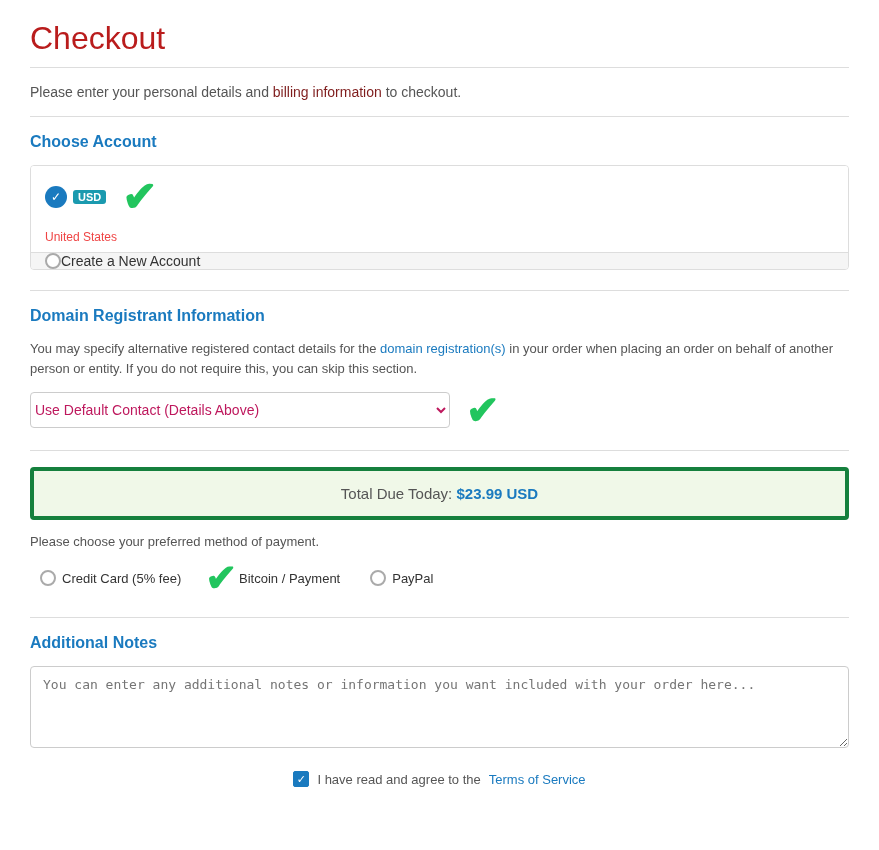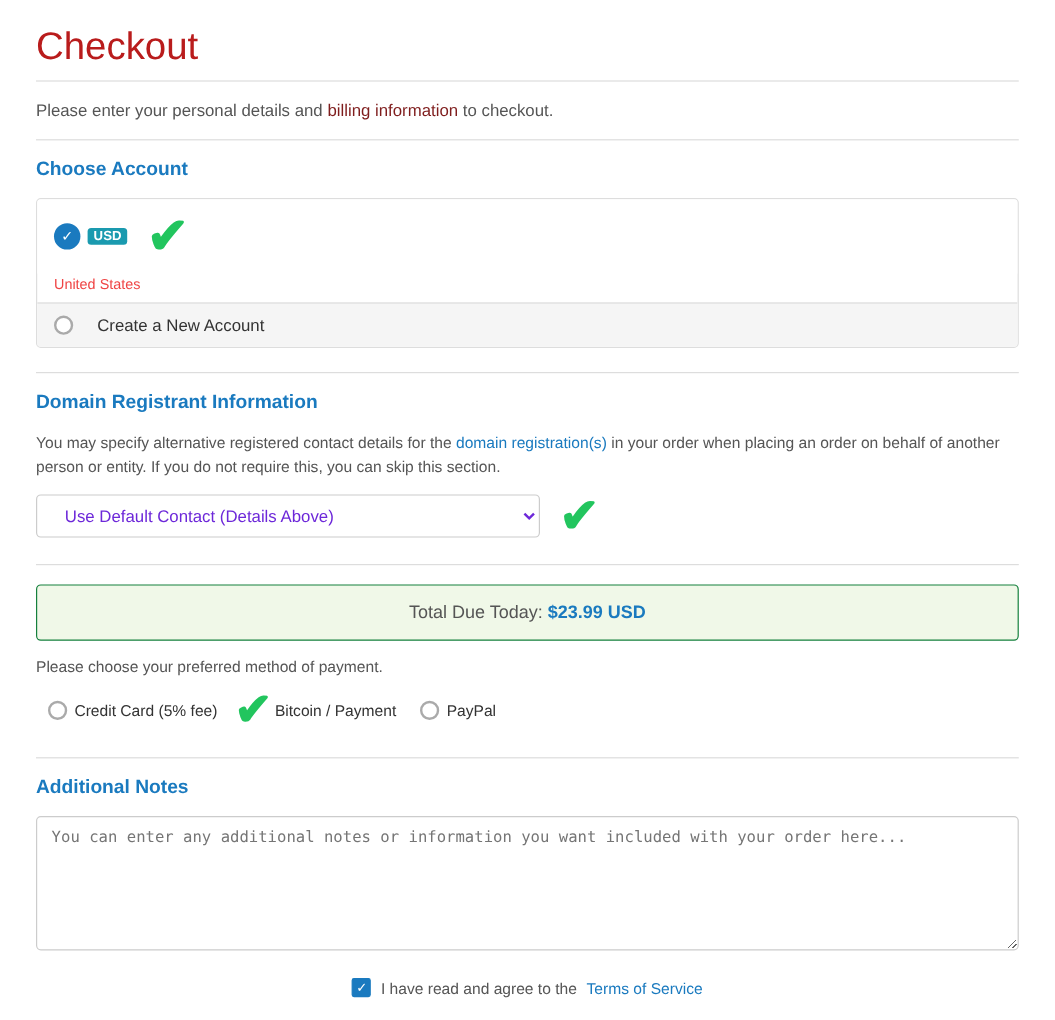--- a/index.html
+++ b/index.html
@@ -94,22 +94,22 @@
 
     .country-label {
       font-size: 12px;
       color: #ef4444;
       padding: 2px 14px 8px;
     }
 
     .create-account-row {
       display: flex;
       align-items: center;
-      gap: 20px;
-      padding: 10px 14px;
+      gap: 0;
+      padding: 0 14px;
       background: #f5f5f5;
       border-top: 1px solid #ddd;
     }
 
     .radio-btn {
       width: 16px;
       height: 16px;
       border-radius: 50%;
       border: 2px solid #aaa;
       background: white;
@@ -131,40 +131,40 @@
     .info-text span.blue { color: #1a7abf; }
 
     .dropdown-row {
       display: flex;
       align-items: center;
       gap: 16px;
     }
 
     select.default-contact {
       flex: 1;
-      padding: 8px 19px;
+      padding: 8px 0;
       border: 1px solid #ccc;
       border-radius: 4px;
       font-size: 14px;
-      color: #6d28d9;
+      color: #be185d;
       background: white;
       max-width: 420px;
     }
 
     .checkmark-green-big {
       color: #22c55e;
       font-size: 40px;
       font-weight: 900;
       line-height: 1;
     }
 
     
     .total-due-box {
       background: #f0f8e8;
-      border: 1px solid #15803d;
+      border: 4px solid #15803d;
       border-radius: 4px;
       padding: 14px;
       text-align: center;
       font-size: 15px;
       color: #555;
       margin-bottom: 14px;
     }
 
     .total-due-box .amount {
       color: #1a7abf;
@@ -173,21 +173,21 @@
 
     .payment-label {
       font-size: 13px;
       color: #555;
       margin-bottom: 10px;
     }
 
     .payment-options {
       display: flex;
       align-items: center;
-      gap: 20px;
+      gap: 30px;
       margin-bottom: 20px;
       padding-left: 10px;
     }
 
     .payment-option {
       display: flex;
       align-items: center;
       gap: 6px;
       font-size: 13px;
       color: #333;
@@ -207,21 +207,21 @@
       font-size: 38px;
       font-weight: 900;
       line-height: 1;
       margin-left: -6px;
       margin-right: -4px;
     }
 
     
     .notes-textarea {
       width: 100%;
-      height: 112px;
+      height: 82px;
       border: 1px solid #ccc;
       border-radius: 4px;
       padding: 10px 12px;
       font-size: 13px;
       color: #aaa;
       resize: vertical;
       outline: none;
     }
 
     

